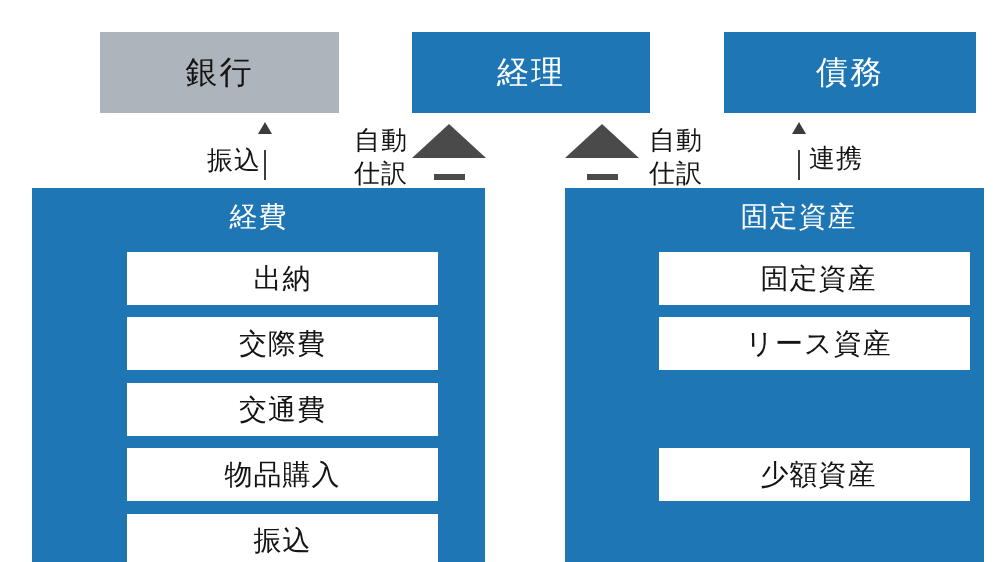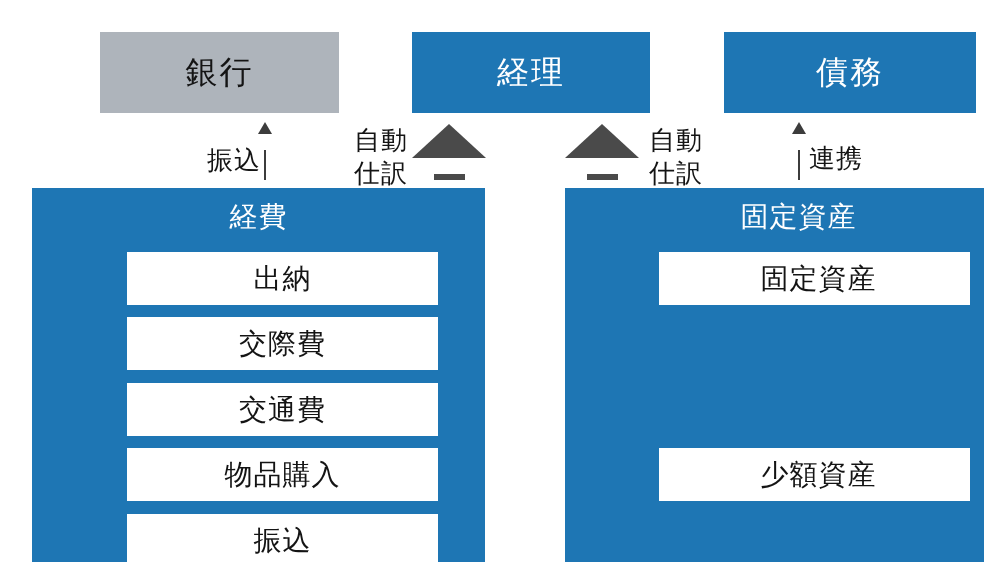--- a/index.html
+++ b/index.html
@@ -131,16 +131,17 @@
     <div class="item r0">出納</div>
     <div class="item r1">交際費</div>
     <div class="item r3">物品購入</div>
     <div class="item r2">交通費</div>
     <div class="item r4">振込</div>
   </div>
 
   <div class="panel" id="panel-assets">
     <div class="panel-title">固定資産</div>
     <div class="item r0">固定資産</div>
+    <div class="item r1">リース資産</div>
     <div class="item r3">少額資産</div>
   </div>
 
 </div>
 
 </body></html>

